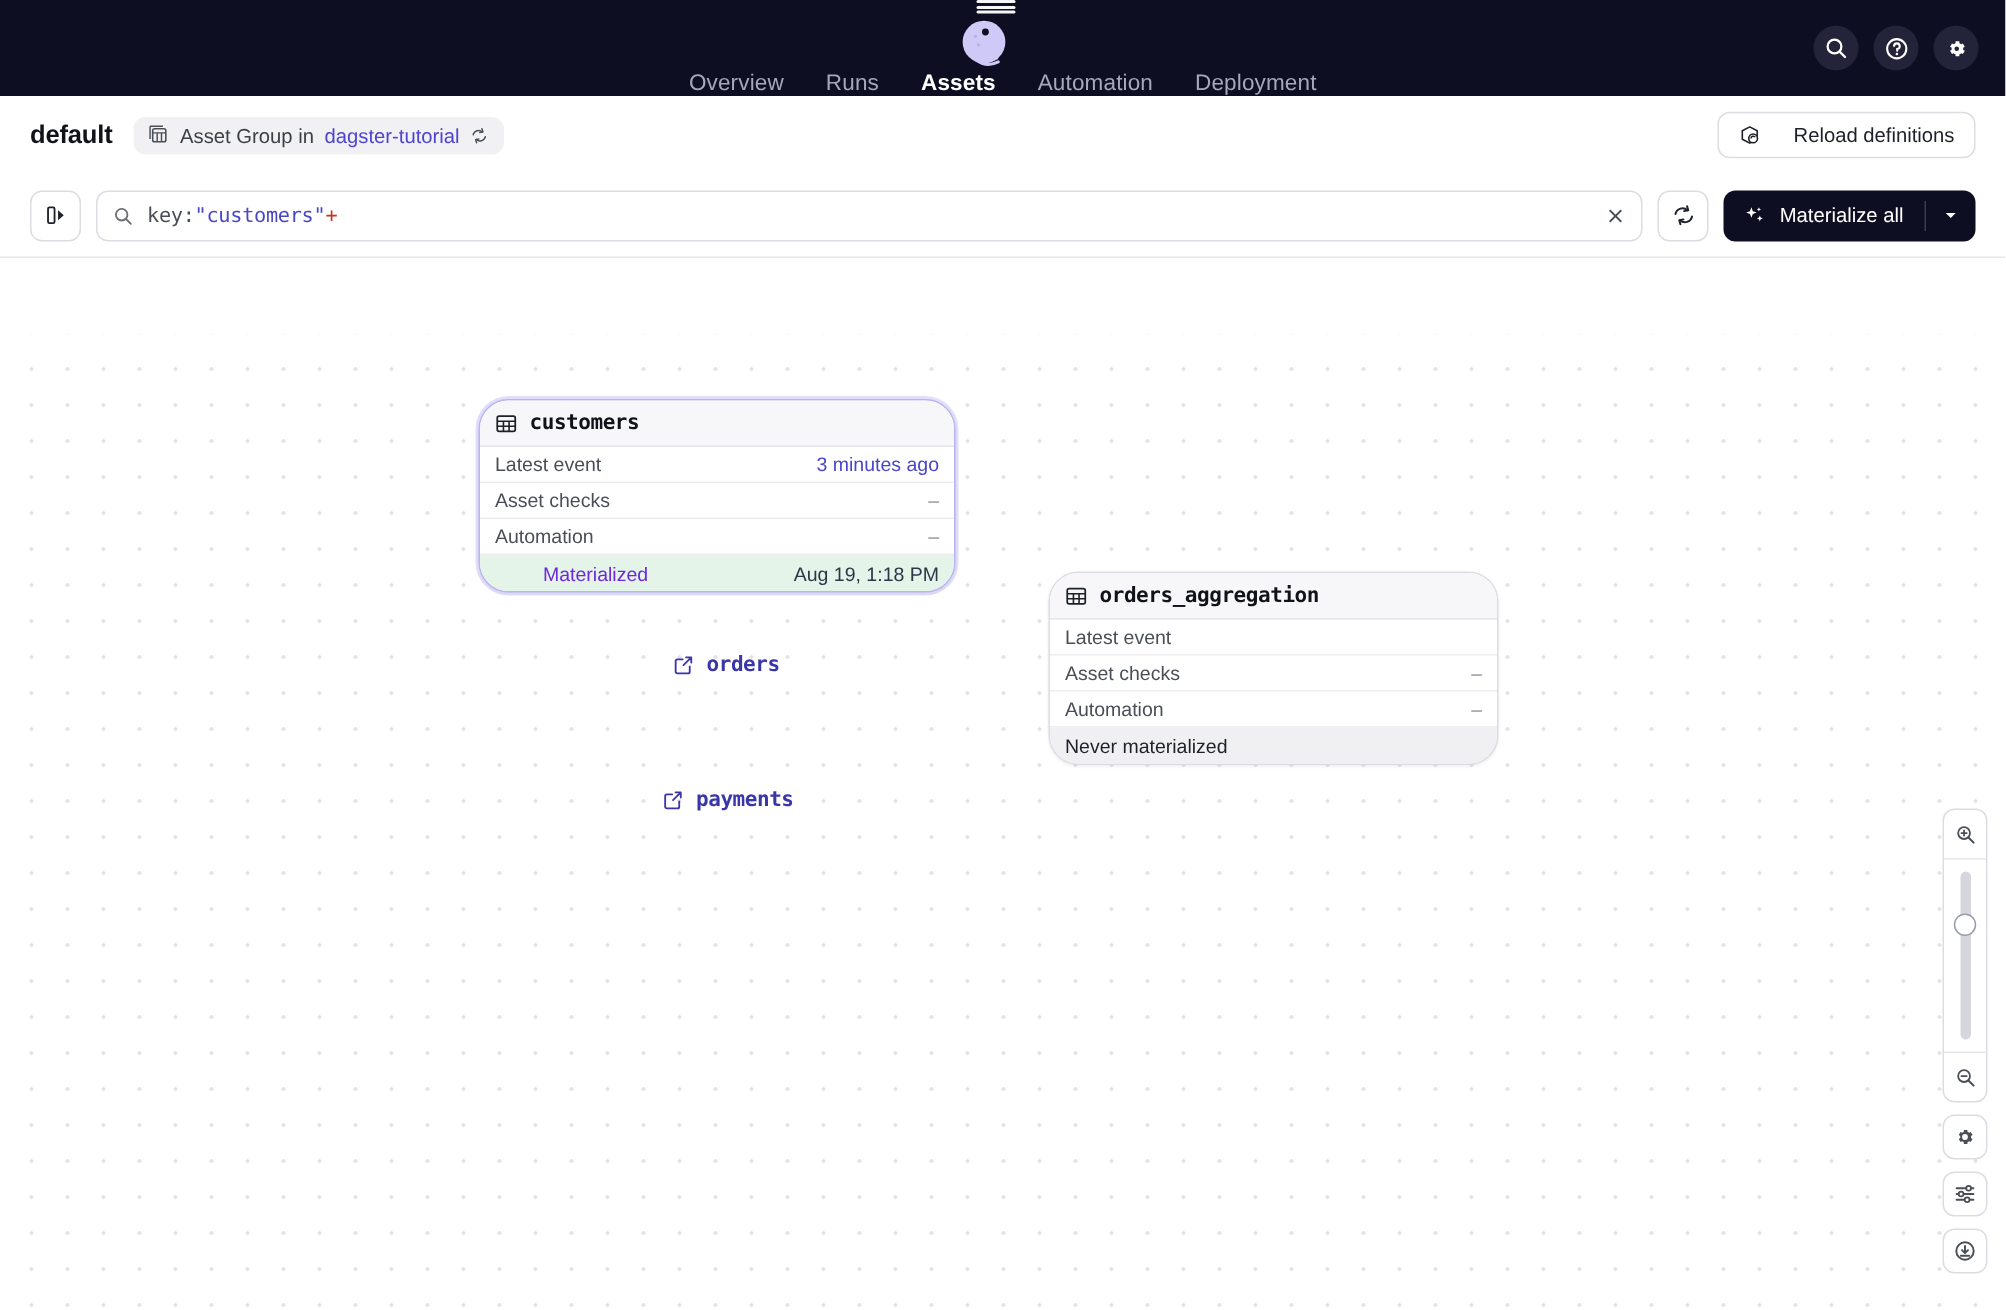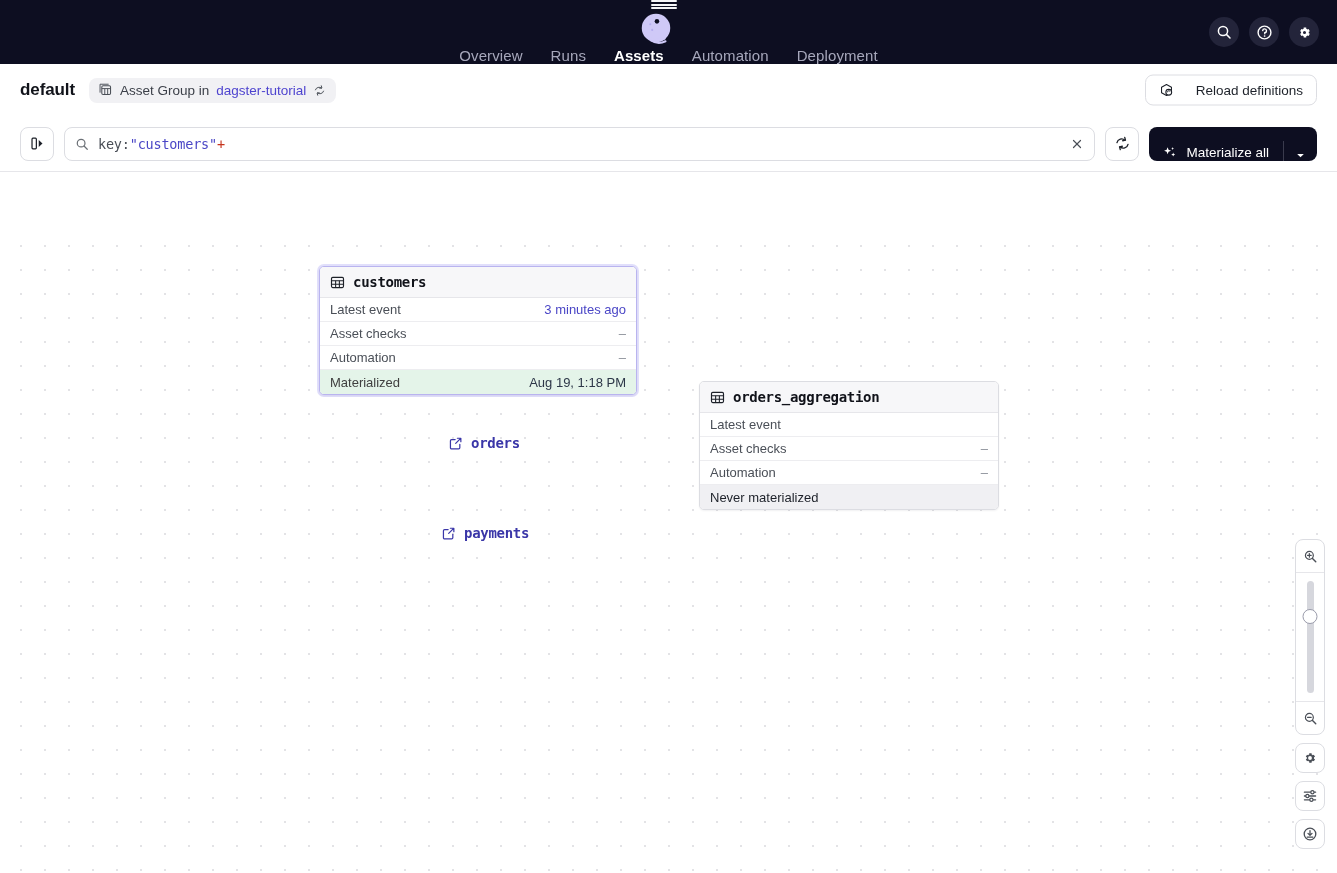--- a/index.html
+++ b/index.html
@@ -75,59 +75,59 @@
   .searchbox {
     flex: 1; height: 34px; border: 1px solid #dcdde2; border-radius: 8px;
     display: flex; align-items: center; padding: 0 10px; gap: 9px; background: #fff; cursor: text;
   }
   .searchtext { font-family: "DejaVu Sans Mono", monospace; font-size: 13.5px; letter-spacing: -.2px; }
   .sq-key { color: #4a4f57; }
   .sq-val { color: #4a46c6; }
   .sq-op  { color: #c5341d; }
   .clear-x { margin-left: auto; cursor: pointer; display:flex; }
   .mat-btn {
-    display: flex; align-items: flex-end; background: #0d0e21; border-radius: 8px;
+    display: flex; align-items: center; background: #0d0e21; border-radius: 8px;
     height: 34px; color: #fff; font-size: 13.5px; cursor: pointer; flex: none;
   }
   .mat-main { display: flex; align-items: center; gap: 8px; padding: 0 14px 0 13px; }
   .mat-div { width: 1px; height: 20px; background: #3a3b4d; }
   .mat-caret { padding: 0 11px; display: flex; align-items: center; }
 
   
   .canvas {
     position: absolute; left: 0; right: 0; top: 223px; bottom: 0;
     background-color: #ffffff;
     background-image: radial-gradient(circle, #e3e3e6 1.1px, transparent 1.2px);
     background-size: 24px 24px;
     background-position: 9px 11px;
     overflow: hidden;
   }
   .edges { position: absolute; inset: 0; }
 
   
   .node {
     position: absolute; background: #fff; border: 1px solid #dcdde2;
-    border-radius: 5px; overflow: hidden; cursor: pointer;
+    border-radius: 20px; overflow: hidden; cursor: pointer;
     box-shadow: 0 1px 2px rgba(16,18,30,.06);
   }
   .node.selected { border-color: #b9b4ef; box-shadow: 0 0 0 2px rgba(120,110,235,.22), 0 1px 2px rgba(16,18,30,.06); }
   .node-head {
     display: flex; align-items: center; gap: 8px; padding: 7px 10px;
     background: #f7f7f9; border-bottom: 1px solid #e6e6ea;
   }
   .node-name { font-family: "DejaVu Sans Mono", monospace; font-size: 14px; font-weight: bold; color: #11131a; letter-spacing: -.3px; }
   .node-row {
     display: flex; align-items: center; justify-content: space-between;
     padding: 5px 10px; font-size: 13px; color: #4a4f57; border-bottom: 1px solid #ededf0; height: 24px;
   }
   .node-row:last-child { border-bottom: none; }
   .row-val { color: #4a46c6; font-size: 13px; }
   .row-dash { color: #8b9099; }
   .node-row.materialized { background: #e4f4e9; border-bottom: none; }
-  .node-row.materialized .row-lbl { color: #404040; }
+  .node-row.materialized .row-lbl { color: #6d28d9; margin-left: 32px; }
   .node-row.materialized .row-val { color: #2d3748; }
   .node-row.never { background: #f0f0f3; border-bottom: none; color: #1d2129; }
 
   
   .ext-node { position: absolute; display: flex; align-items: center; gap: 8px; cursor: pointer; }
   .ext-name { font-family: "DejaVu Sans Mono", monospace; font-size: 14px; font-weight: bold; color: #3a36a8; letter-spacing: -.3px; }
 
   
   .zoomstack {
     position: absolute; right: 12px; top: 316px;

